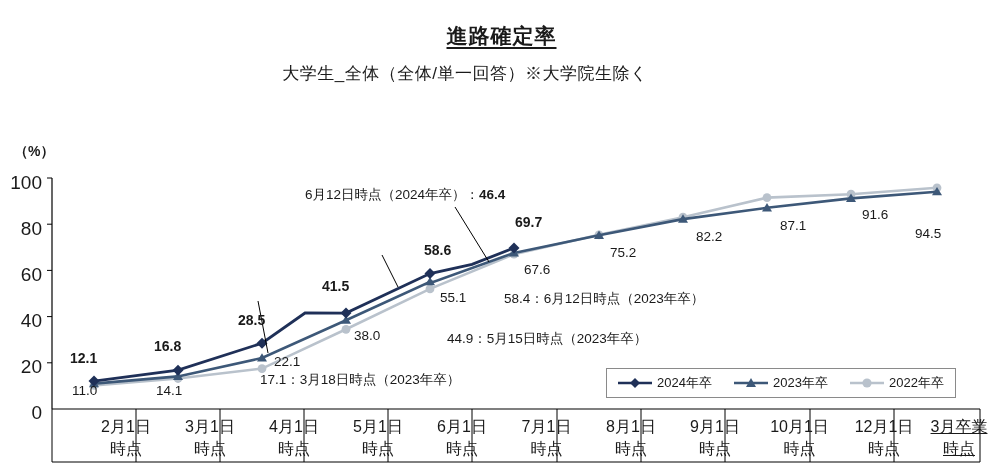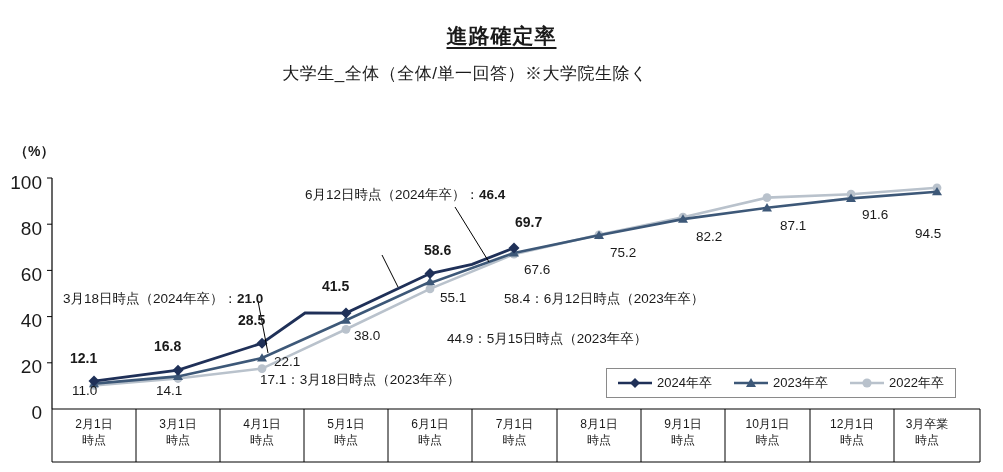--- a/index.html
+++ b/index.html
@@ -51,23 +51,24 @@
     left: 0; top: 0;
   }
   .ytick {
     position: absolute;
     font-size: 19px;
     text-align: right;
     width: 34px;
   }
   .xtick {
     position: absolute;
-    font-size: 12px;
+    font-size: 16px;
     text-align: center;
     line-height: 1.35;
+    padding-left: 32px;
   }
   .dlabel {
     position: absolute;
     font-size: 13.5px;
     white-space: nowrap;
   }
   .dlabel.bold {
     font-weight: bold;
     font-size: 14px;
   }
@@ -197,21 +198,20 @@
   <div class="dlabel" style="left:274px; top:354px;">22.1</div>
   <div class="dlabel" style="left:354px; top:328px;">38.0</div>
   <div class="dlabel" style="left:440px; top:290px;">55.1</div>
   <div class="dlabel" style="left:524px; top:262px;">67.6</div>
   <div class="dlabel" style="left:610px; top:245px;">75.2</div>
   <div class="dlabel" style="left:696px; top:229px;">82.2</div>
   <div class="dlabel" style="left:780px; top:218px;">87.1</div>
   <div class="dlabel" style="left:862px; top:207px;">91.6</div>
   <div class="dlabel" style="left:915px; top:226px;">94.5</div>
 
-  <div class="callout" style="left:63px; top:290px;"><span>3月18日時点（2024年卒）：</span><b>21.0</b></div>
   <div class="callout" style="left:305px; top:186px;"><span>6月12日時点（2024年卒）：</span><b>46.4</b></div>
   <div class="callout" style="left:260px; top:371px;">17.1：3月18日時点（2023年卒）</div>
   <div class="callout" style="left:415px; top:330px;margin-left:32px;">44.9：5月15日時点（2023年卒）</div>
   <div class="callout" style="left:504px; top:290px;">58.4：6月12日時点（2023年卒）</div>
 
   <div class="legend">
     <div class="legend-item">
       <svg class="legend-swatch" width="34" height="12">
         <line x1="0" y1="6" x2="34" y2="6" stroke="#1f3058" stroke-width="2.6"></line>
         <polygon points="17,1 22,6 17,11 12,6" fill="#1f3058"></polygon>
@@ -267,18 +267,18 @@
     <div>時点</div>
   </div>
   <div class="xtick" style="left:725px; top:416px; width:85px;">
     <div>10月1日</div>
     <div>時点</div>
   </div>
   <div class="xtick" style="left:810px; top:416px; width:84px;">
     <div>12月1日</div>
     <div>時点</div>
   </div>
-  <div class="xtick" style="left:894px; top:416px; width:66px;">
+  <div class="xtick" style="left:894px; top:416px; width:66px;text-decoration:underline;">
     <div>3月卒業</div>
     <div>時点</div>
   </div>
 
 </div>
 
 </body></html>

